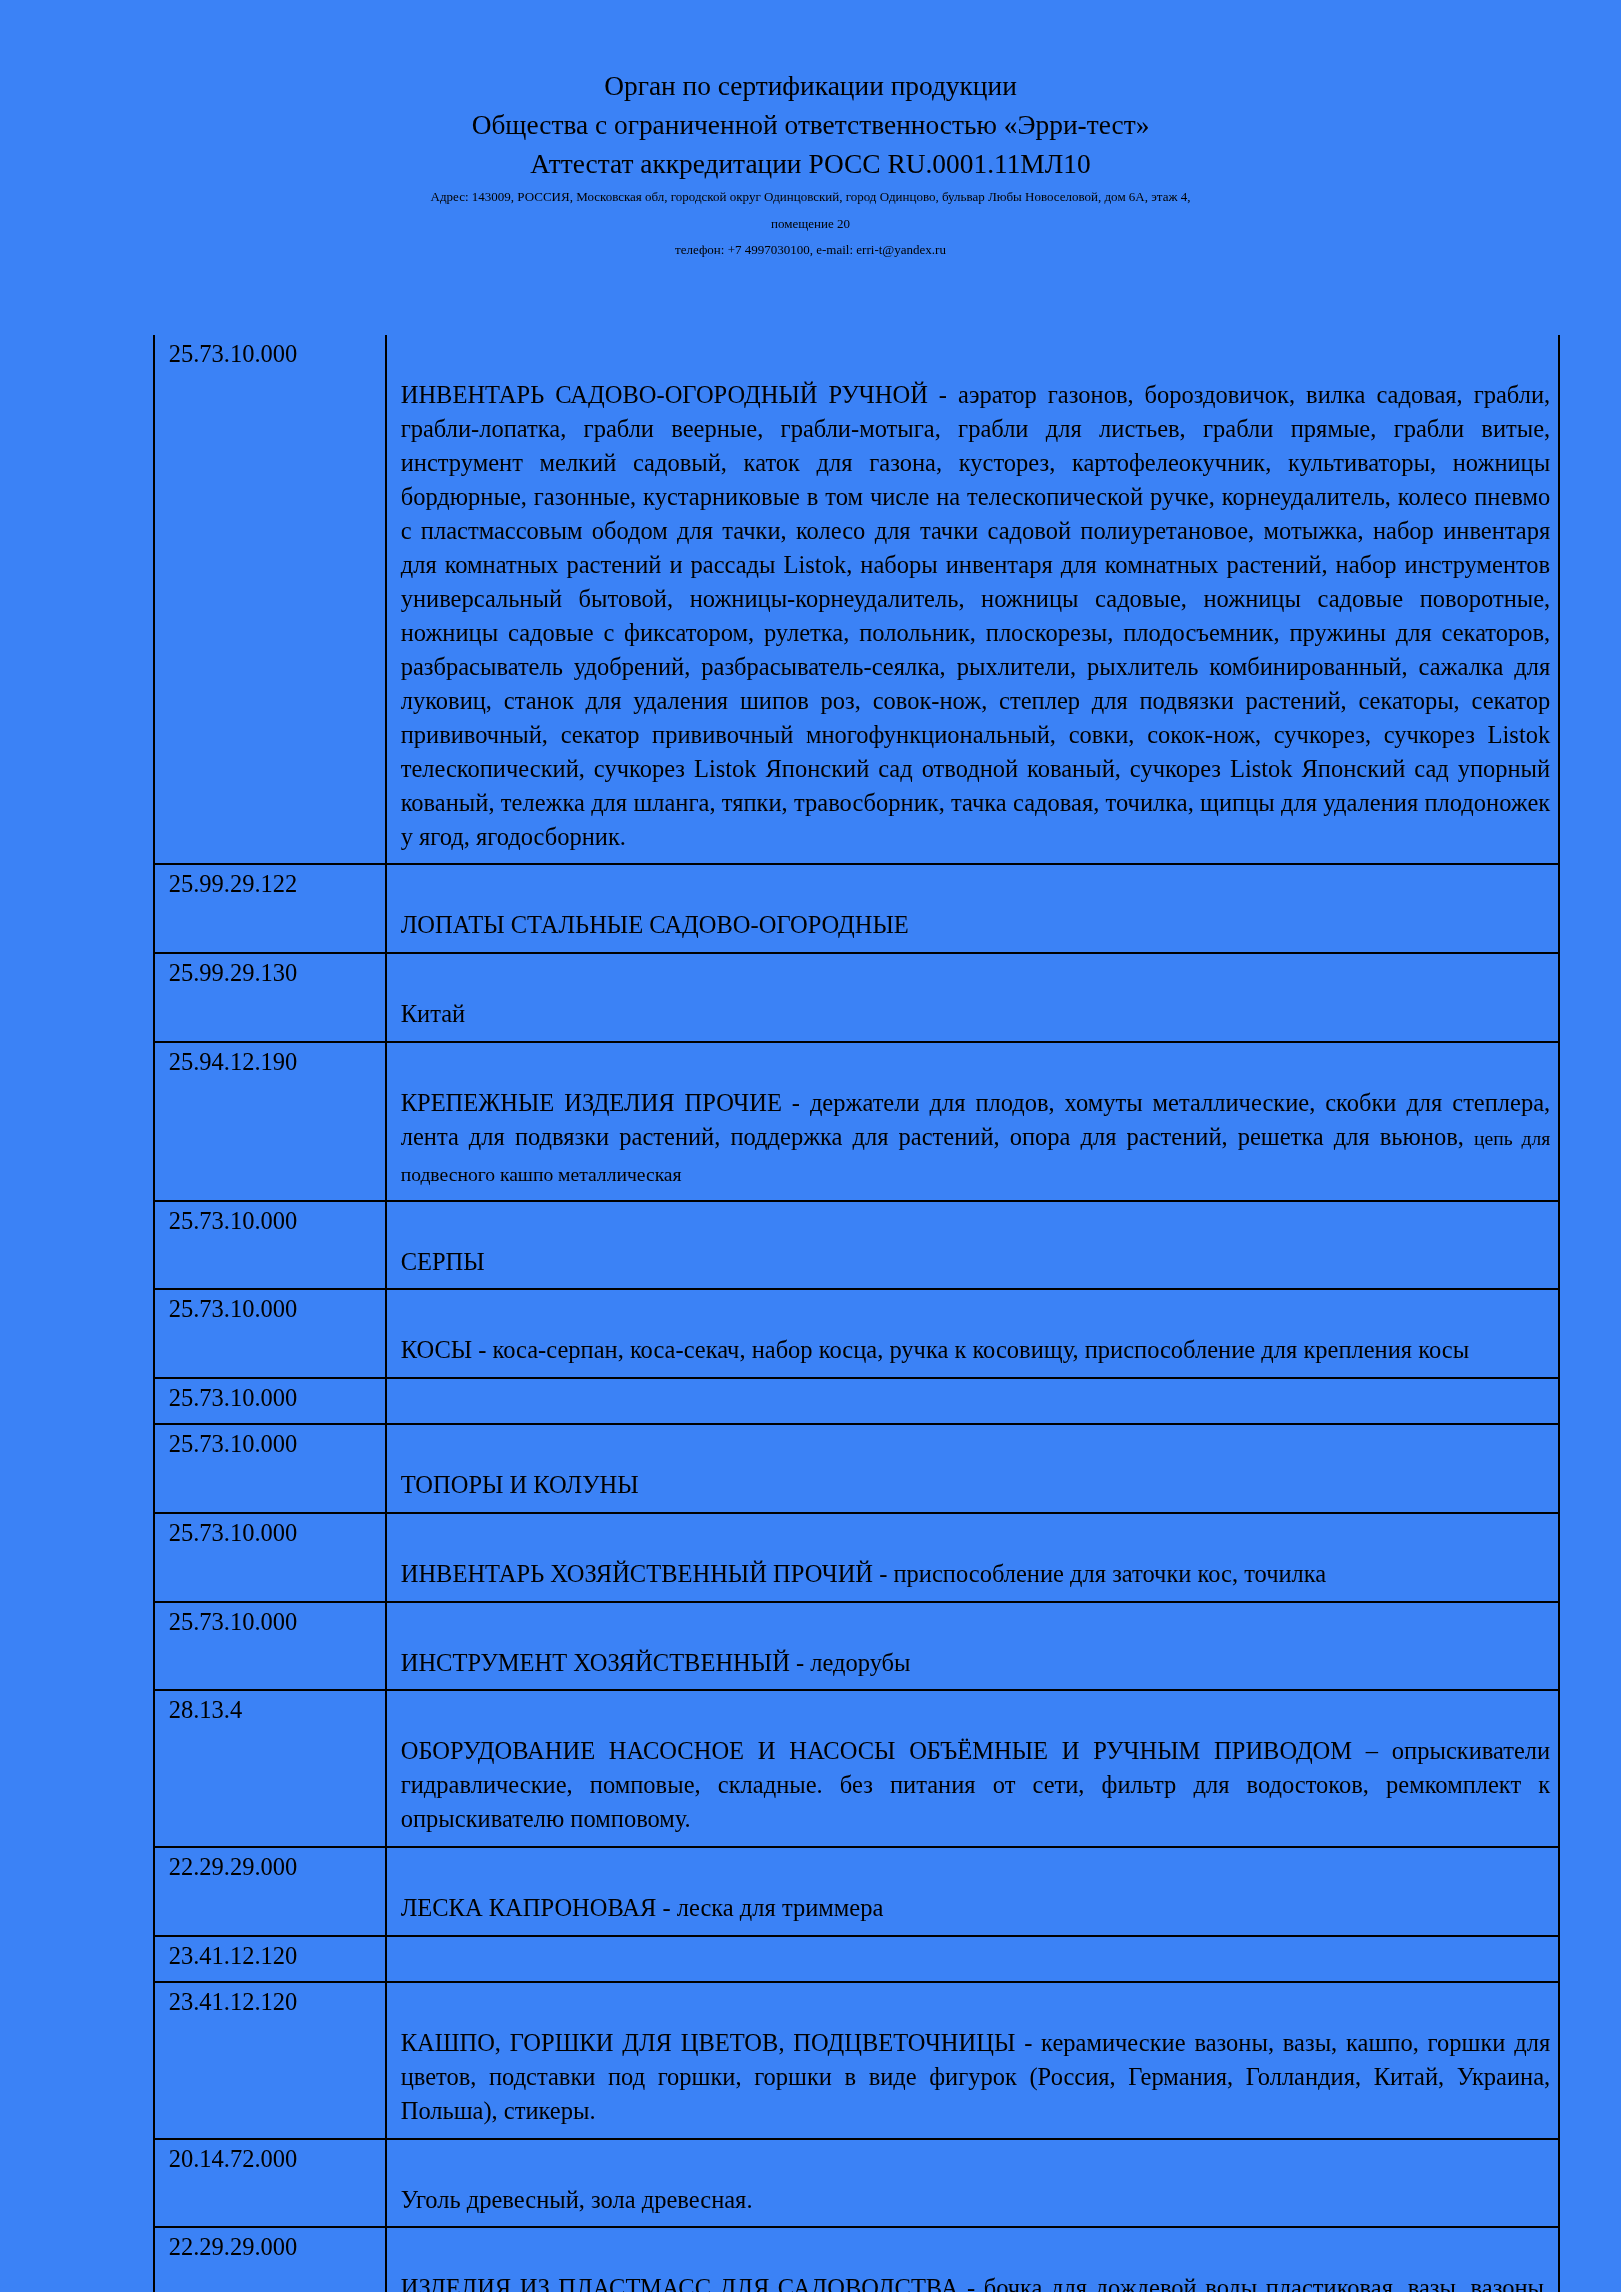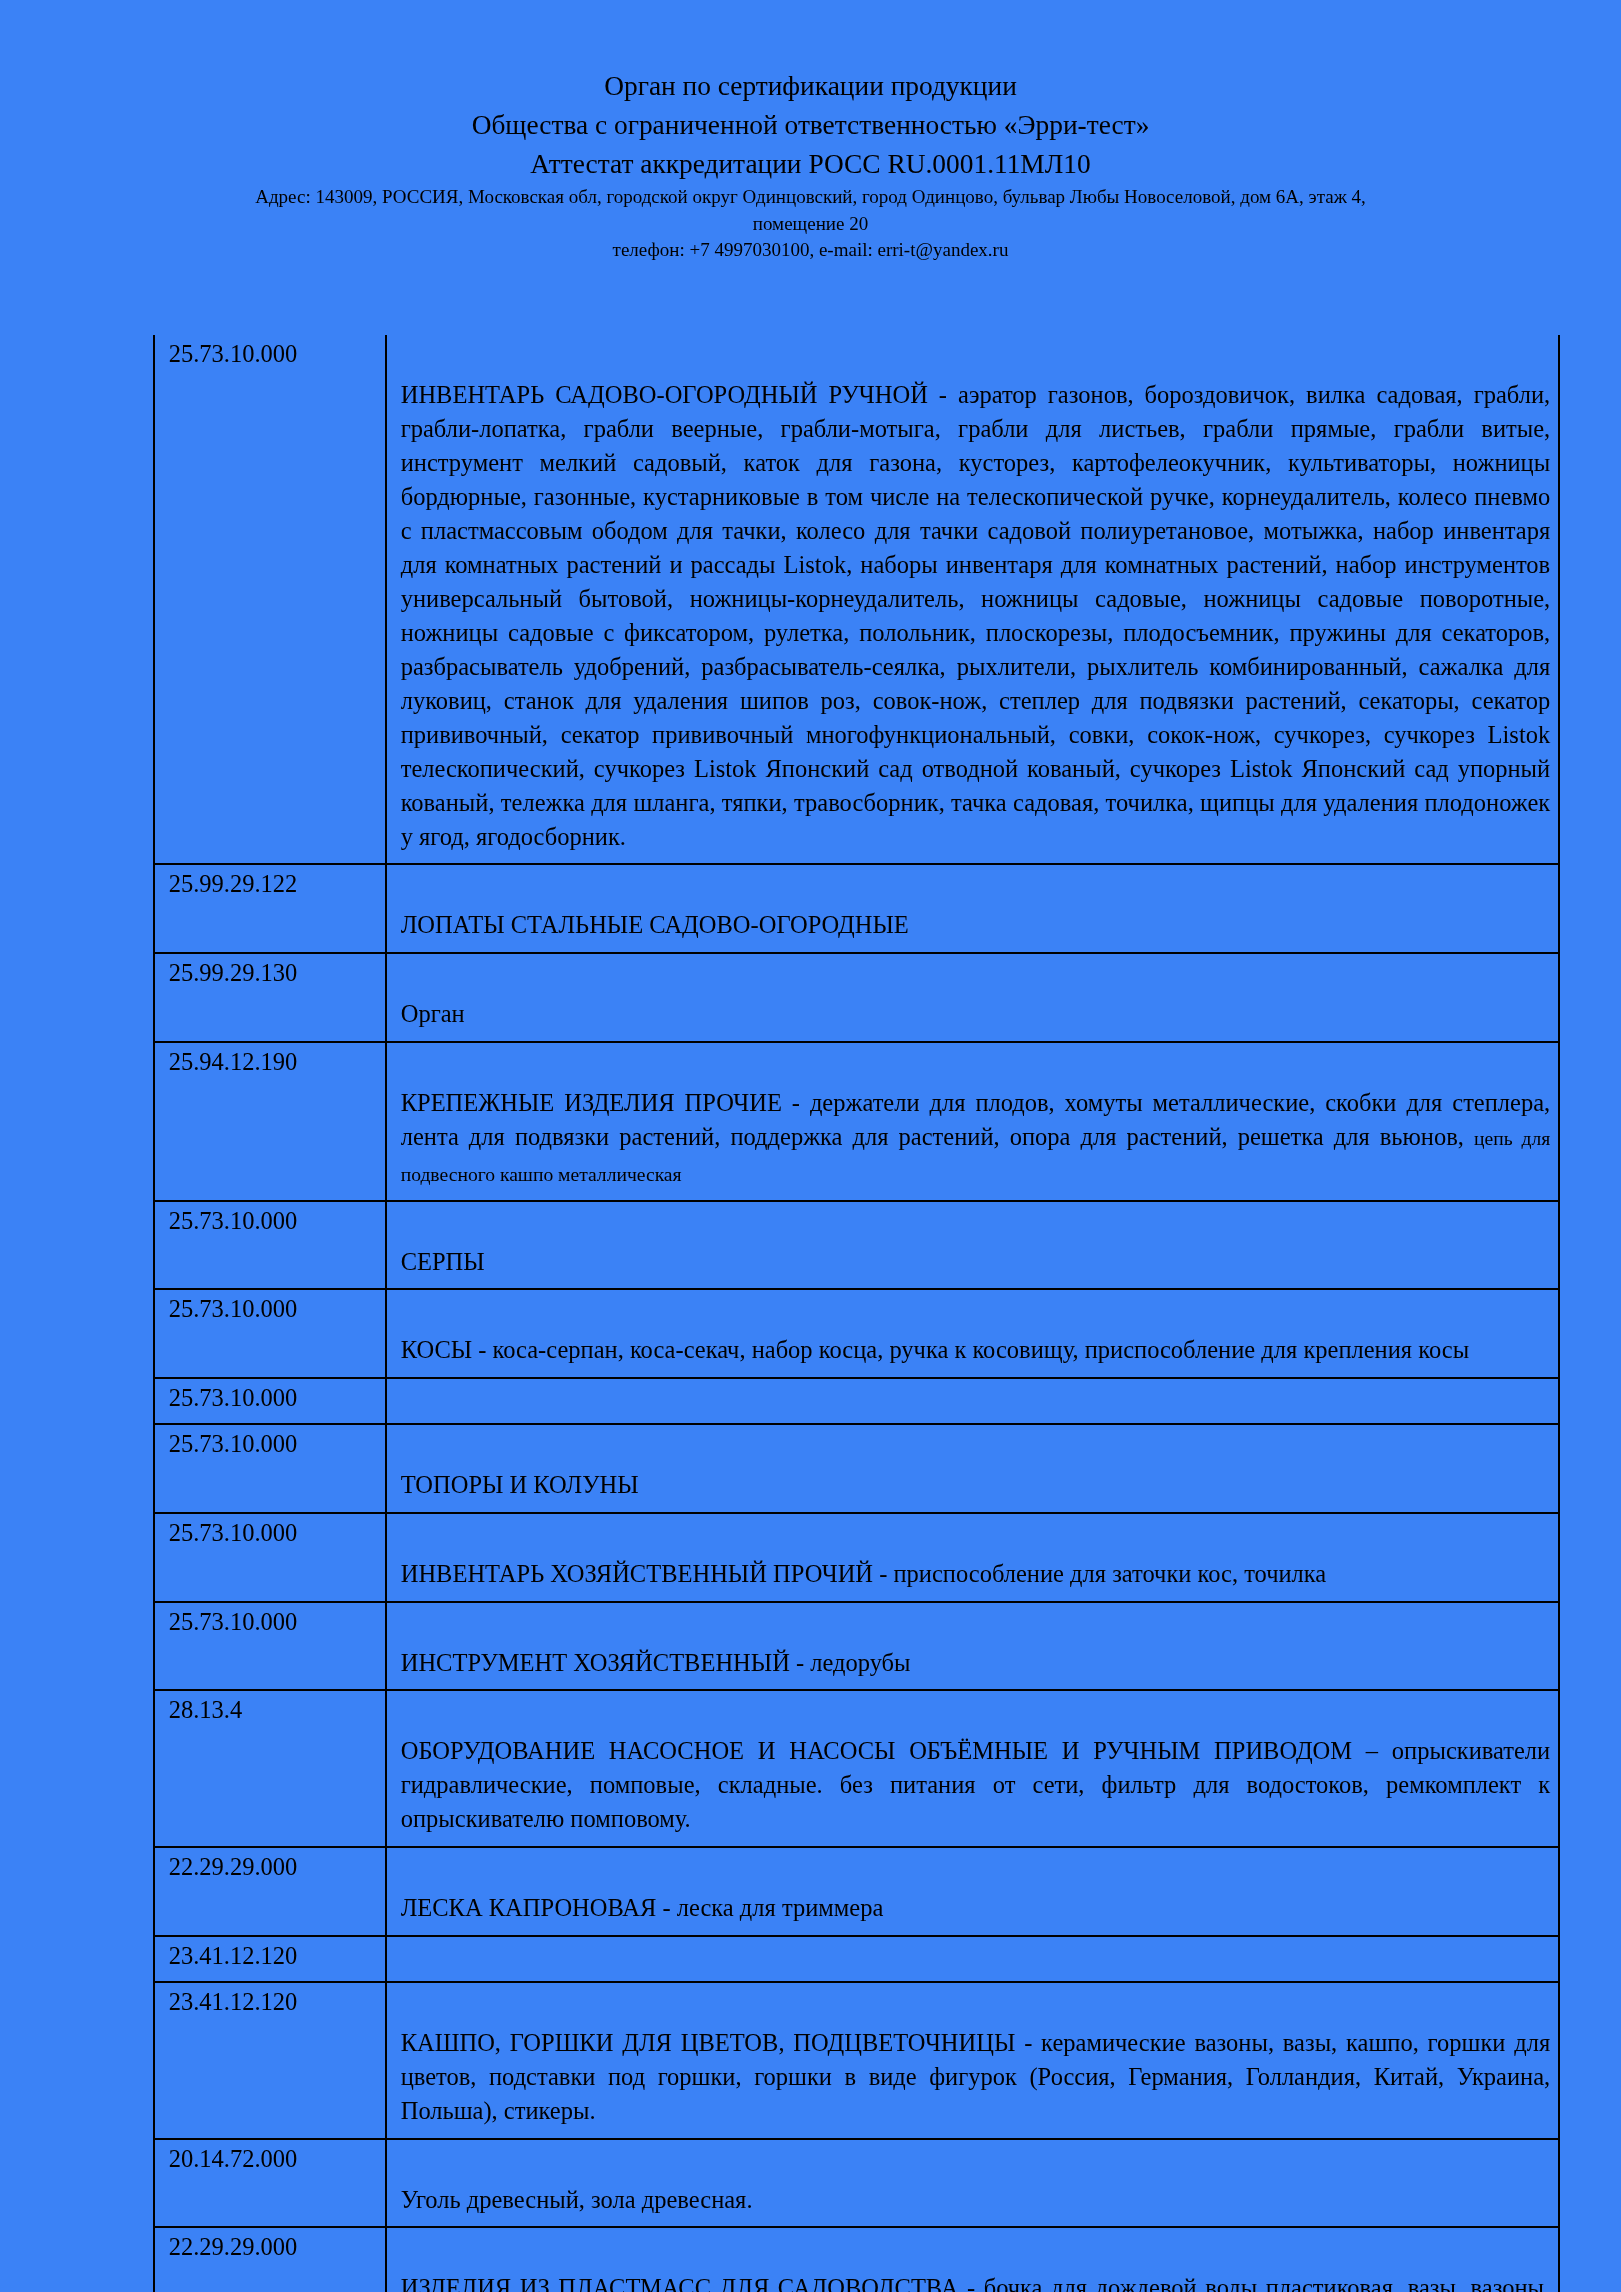--- a/index.html
+++ b/index.html
@@ -7,21 +7,21 @@
     position: relative;
     width: 1621px;
     min-height: 2293px;
     background: #3b82f6;
     color: #000000;
     font-family: "Liberation Serif", "DejaVu Serif", serif;
     box-sizing: border-box;
   }
   .header { padding-top: 67px; text-align: center; }
   .doc-title { font-size: 27.4px; line-height: 39px; }
-  .doc-sub { font-size: 19px; line-height: 26.5px; }
+  .doc-sub { font-size: 13px; line-height: 26.5px; }
   .products-table {
     margin-top: 71px;
     margin-left: 153px;
     width: 1407px;
     border-left: 2.9px solid #000;
     border-right: 2.9px solid #000;
     border-bottom: 3.9px solid #000;
     box-sizing: border-box;
   }
   .row {
@@ -64,21 +64,21 @@
       <div class="cell desc"><span class="caps">ИНВЕНТАРЬ САДОВО-ОГОРОДНЫЙ РУЧНОЙ</span><span class="rest"> - аэратор газонов, бороздовичок, вилка садовая, грабли, грабли-лопатка, грабли веерные, грабли-мотыга, грабли для листьев, грабли прямые, грабли витые, инструмент мелкий садовый, каток для газона, кусторез, картофелеокучник, культиваторы, ножницы бордюрные, газонные, кустарниковые в том числе на телескопической ручке, корнеудалитель, колесо пневмо с пластмассовым ободом для тачки, колесо  для тачки садовой полиуретановое, мотыжка, набор инвентаря для комнатных растений и рассады Listok, наборы инвентаря для комнатных растений, набор инструментов универсальный бытовой, ножницы-корнеудалитель, ножницы садовые, ножницы садовые поворотные, ножницы садовые с фиксатором, рулетка, полольник, плоскорезы, плодосъемник, пружины для секаторов, разбрасыватель удобрений, разбрасыватель-сеялка, рыхлители, рыхлитель комбинированный, сажалка для луковиц, станок для удаления шипов роз, совок-нож, степлер для подвязки растений, секаторы, секатор прививочный, секатор прививочный многофункциональный, совки, сокок-нож, сучкорез, сучкорез Listok телескопический, сучкорез Listok Японский сад отводной кованый, сучкорез Listok Японский сад упорный кованый, тележка для шланга, тяпки, травосборник, тачка садовая, точилка, щипцы для удаления плодоножек у ягод, ягодосборник.</span><span class="small"></span></div>
     </div>
 
     <div class="row">
       <div class="cell code">25.99.29.122</div>
       <div class="cell desc"><span class="caps">ЛОПАТЫ СТАЛЬНЫЕ САДОВО-ОГОРОДНЫЕ</span><span class="rest"></span><span class="small"></span></div>
     </div>
 
     <div class="row">
       <div class="cell code">25.99.29.130</div>
-      <div class="cell desc"><span class="caps"></span><span class="rest">Орган</span><span class="small"></span></div>
+      <div class="cell desc"><span class="caps"></span><span class="rest">Китай</span><span class="small"></span></div>
     </div>
 
     <div class="row">
       <div class="cell code">25.94.12.190</div>
       <div class="cell desc"><span class="caps">КРЕПЕЖНЫЕ ИЗДЕЛИЯ ПРОЧИЕ</span><span class="rest"> - держатели для плодов, хомуты металлические, скобки для степлера, лента для подвязки растений, поддержка для растений, опора для растений, решетка для вьюнов, </span><span class="small">цепь для подвесного кашпо металлическая</span></div>
     </div>
 
     <div class="row">
       <div class="cell code">25.73.10.000</div>
       <div class="cell desc"><span class="caps">СЕРПЫ</span><span class="rest"></span><span class="small"></span></div>

